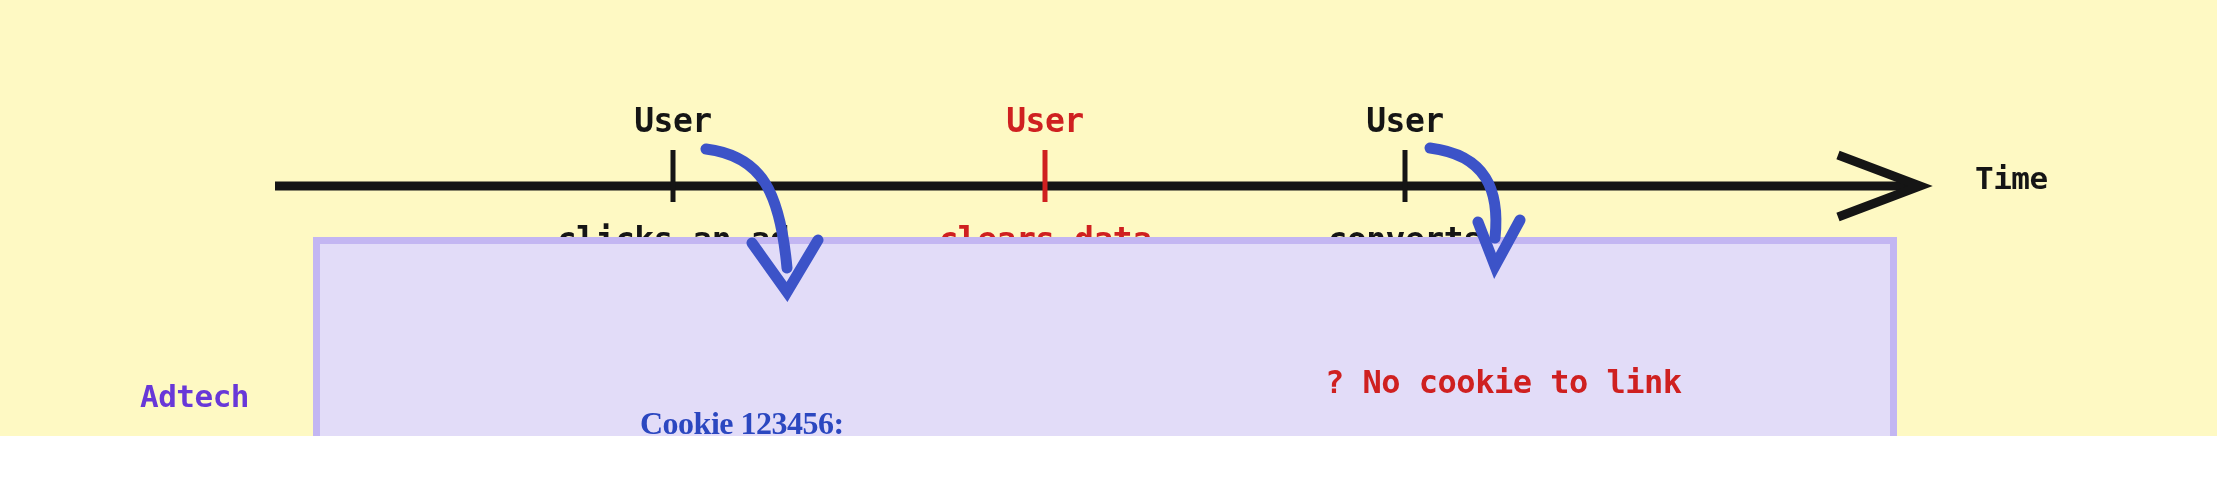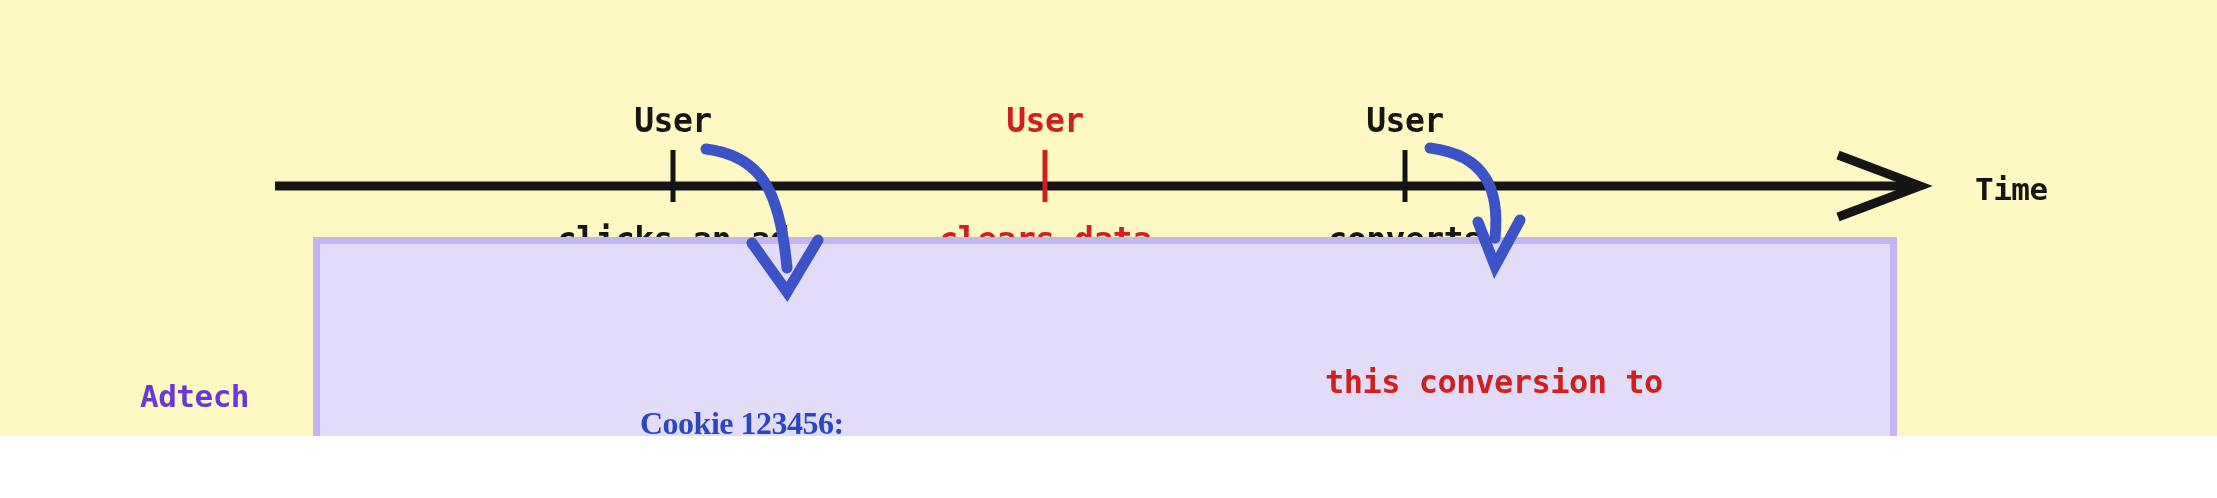--- a/index.html
+++ b/index.html
@@ -42,21 +42,21 @@
   .event-label.black { color: #151515; }
   .event-label.red   { color: #cf2020; }
 
   #label-click    { left: 473px; top: 22px;  width: 400px; }
   #label-clear    { left: 845px; top: 22px;  width: 400px; }
   #label-convert  { left: 1205px; top: 22px; width: 400px; }
 
   
   #time-caption {
     left: 1975px;
-    top: 171px;
+    top: 160px;
     font-size: 31px;
     font-weight: 700;
     color: #151515;
     letter-spacing: -0.5px;
   }
 
   
   #adtech-caption {
     left: 140px;
     top: 294px;
@@ -126,20 +126,21 @@
     <div>Adtech</div>
     
   </div>
 
   <div class="lbl" id="cookie-note">
     <div class="reg">Cookie 123456:</div>
     
   </div>
 
   <div class="lbl" id="no-cookie-note">
+    <div>? No cookie to link</div>
     <div>this conversion to</div>
     
     
   </div>
 
   <svg class="svg-layer" viewBox="0 0 2217 498" xmlns="http://www.w3.org/2000/svg">
 
     <line x1="275" y1="186" x2="1915" y2="186" stroke="#151515" stroke-width="9" stroke-linecap="butt"></line>
 
     <polyline points="1838,155 1920,186 1838,217" fill="none" stroke="#151515" stroke-width="9" stroke-linecap="butt" stroke-linejoin="miter"></polyline>

